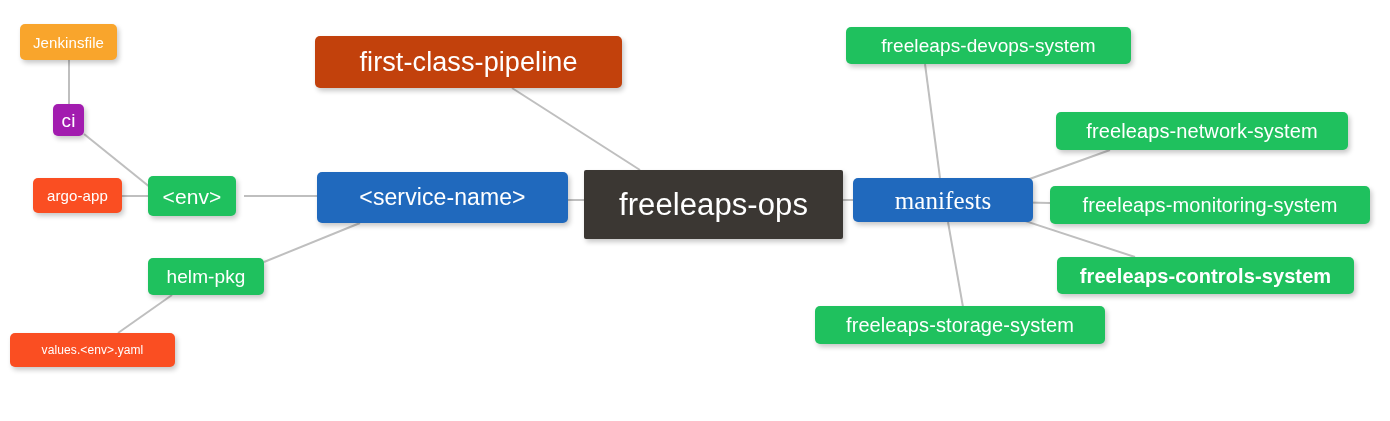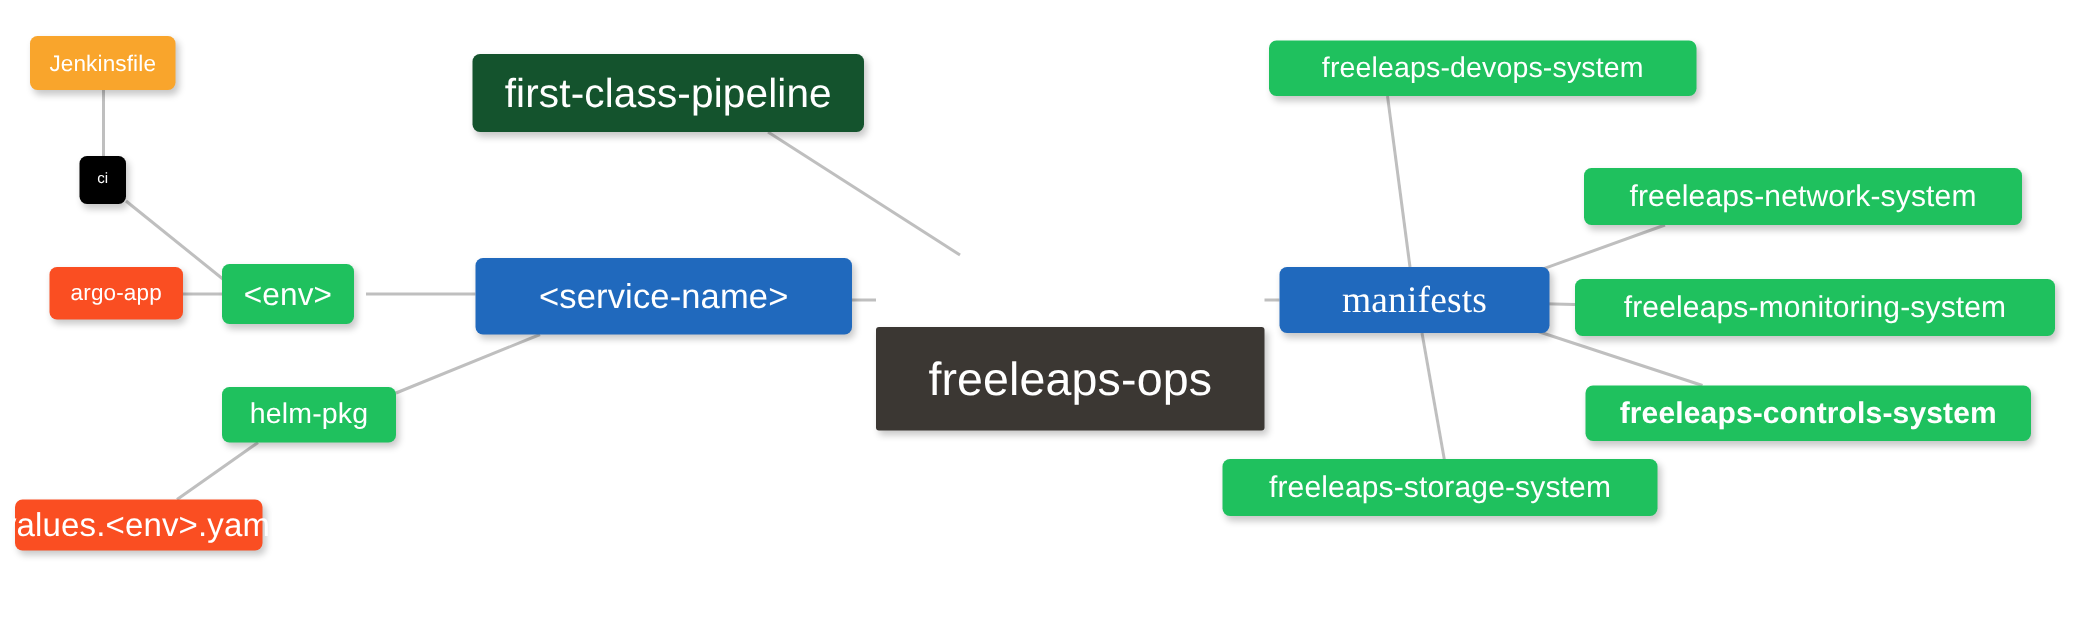--- a/index.html
+++ b/index.html
@@ -36,21 +36,20 @@
     box-sizing: border-box;
     color: #ffffff;
     white-space: nowrap;
     border-radius: 5px;
     box-shadow: 2px 3px 5px rgba(0,0,0,0.22);
     line-height: 1;
     letter-spacing: 0.1px;
   }
   .node.root {
     border-radius: 2px;
-    margin-top: 48px;
   }
 </style>
 </head>
 <body>
 
 <div id="canvas">
   <svg id="edge-layer" viewBox="0 0 1390 421" xmlns="http://www.w3.org/2000/svg">
       <path class="edge" d="M 69 60 L 69 104" stroke="#bfbfbf"></path>
       <path class="edge" d="M 84 134 L 156 192" stroke="#bfbfbf"></path>
       <path class="edge" d="M 122 196 L 156 196" stroke="#bfbfbf"></path>
@@ -61,27 +60,27 @@
       <path class="edge" d="M 512 88 L 640 170" stroke="#bfbfbf"></path>
       <path class="edge" d="M 843 200 L 853 200" stroke="#bfbfbf"></path>
       <path class="edge" d="M 940 178 L 925 64" stroke="#bfbfbf"></path>
       <path class="edge" d="M 1010 186 L 1110 150" stroke="#bfbfbf"></path>
       <path class="edge" d="M 1010 202 L 1050 203" stroke="#bfbfbf"></path>
       <path class="edge" d="M 1010 216 L 1135 257" stroke="#bfbfbf"></path>
       <path class="edge" d="M 948 222 L 963 307" stroke="#bfbfbf"></path>
     </svg>
   <div id="node-layer">
       <div class="node" style="left: 20px; top: 24px; width: 97px; height: 36px; background: rgb(249, 165, 44); font-size: 15px;">Jenkinsfile</div>
-      <div class="node" style="left: 53px; top: 104px; width: 31px; height: 32px; background: #000000; font-size: 10px;">ci</div>
+      <div class="node" style="left: 53px; top: 104px; width: 31px; height: 32px; background: #a21caf; font-size: 19px;">ci</div>
       <div class="node" style="left: 33px; top: 178px; width: 89px; height: 35px; background: rgb(250, 78, 34); font-size: 15px;">argo-app</div>
       <div class="node" style="left: 148px; top: 176px; width: 88px; height: 40px; background: rgb(31, 193, 94); font-size: 21px;">&lt;env&gt;</div>
       <div class="node" style="left: 148px; top: 258px; width: 116px; height: 37px; background: rgb(31, 193, 94); font-size: 19px; text-align: center;">helm-pkg</div>
-      <div class="node" style="left: 10px; top: 333px; width: 165px; height: 34px; background: rgb(250, 78, 34); font-size: 22px;">values.&lt;env&gt;.yaml</div>
+      <div class="node" style="left: 10px; top: 333px; width: 165px; height: 34px; background: rgb(250, 78, 34); font-size: 12px;">values.&lt;env&gt;.yaml</div>
       <div class="node" style="left: 317px; top: 172px; width: 251px; height: 51px; background: rgb(32, 105, 189); font-size: 23px;">&lt;service-name&gt;</div>
-      <div class="node" style="left: 315px; top: 36px; width: 261px; height: 52px; background: #14532d; font-size: 27px;">first-class-pipeline</div>
+      <div class="node" style="left: 315px; top: 36px; width: 307px; height: 52px; background: #c2410c; font-size: 27px;">first-class-pipeline</div>
       <div class="node root" style="left: 584px; top: 170px; width: 259px; height: 69px; background: rgb(59, 55, 51); font-size: 31px;">freeleaps-ops</div>
       <div class="node" style="left: 853px; top: 178px; width: 180px; height: 44px; background: rgb(32, 105, 189); font-size: 25px; font-family: Liberation Serif, serif;">manifests</div>
       <div class="node" style="left: 800px; top: 27px; width: 285px; height: 37px; background: rgb(31, 193, 94); font-size: 19px; margin-left: 46px;">freeleaps-devops-system</div>
       <div class="node" style="left: 1056px; top: 112px; width: 292px; height: 38px; background: rgb(31, 193, 94); font-size: 20px;">freeleaps-network-system</div>
       <div class="node" style="left: 1050px; top: 186px; width: 320px; height: 38px; background: rgb(31, 193, 94); font-size: 20px;">freeleaps-monitoring-system</div>
       <div class="node" style="left: 1057px; top: 257px; width: 297px; height: 37px; background: rgb(31, 193, 94); font-size: 20px; font-weight: bold;">freeleaps-controls-system</div>
       <div class="node" style="left: 815px; top: 306px; width: 290px; height: 38px; background: rgb(31, 193, 94); font-size: 20px;">freeleaps-storage-system</div>
     </div>
 </div>
 

